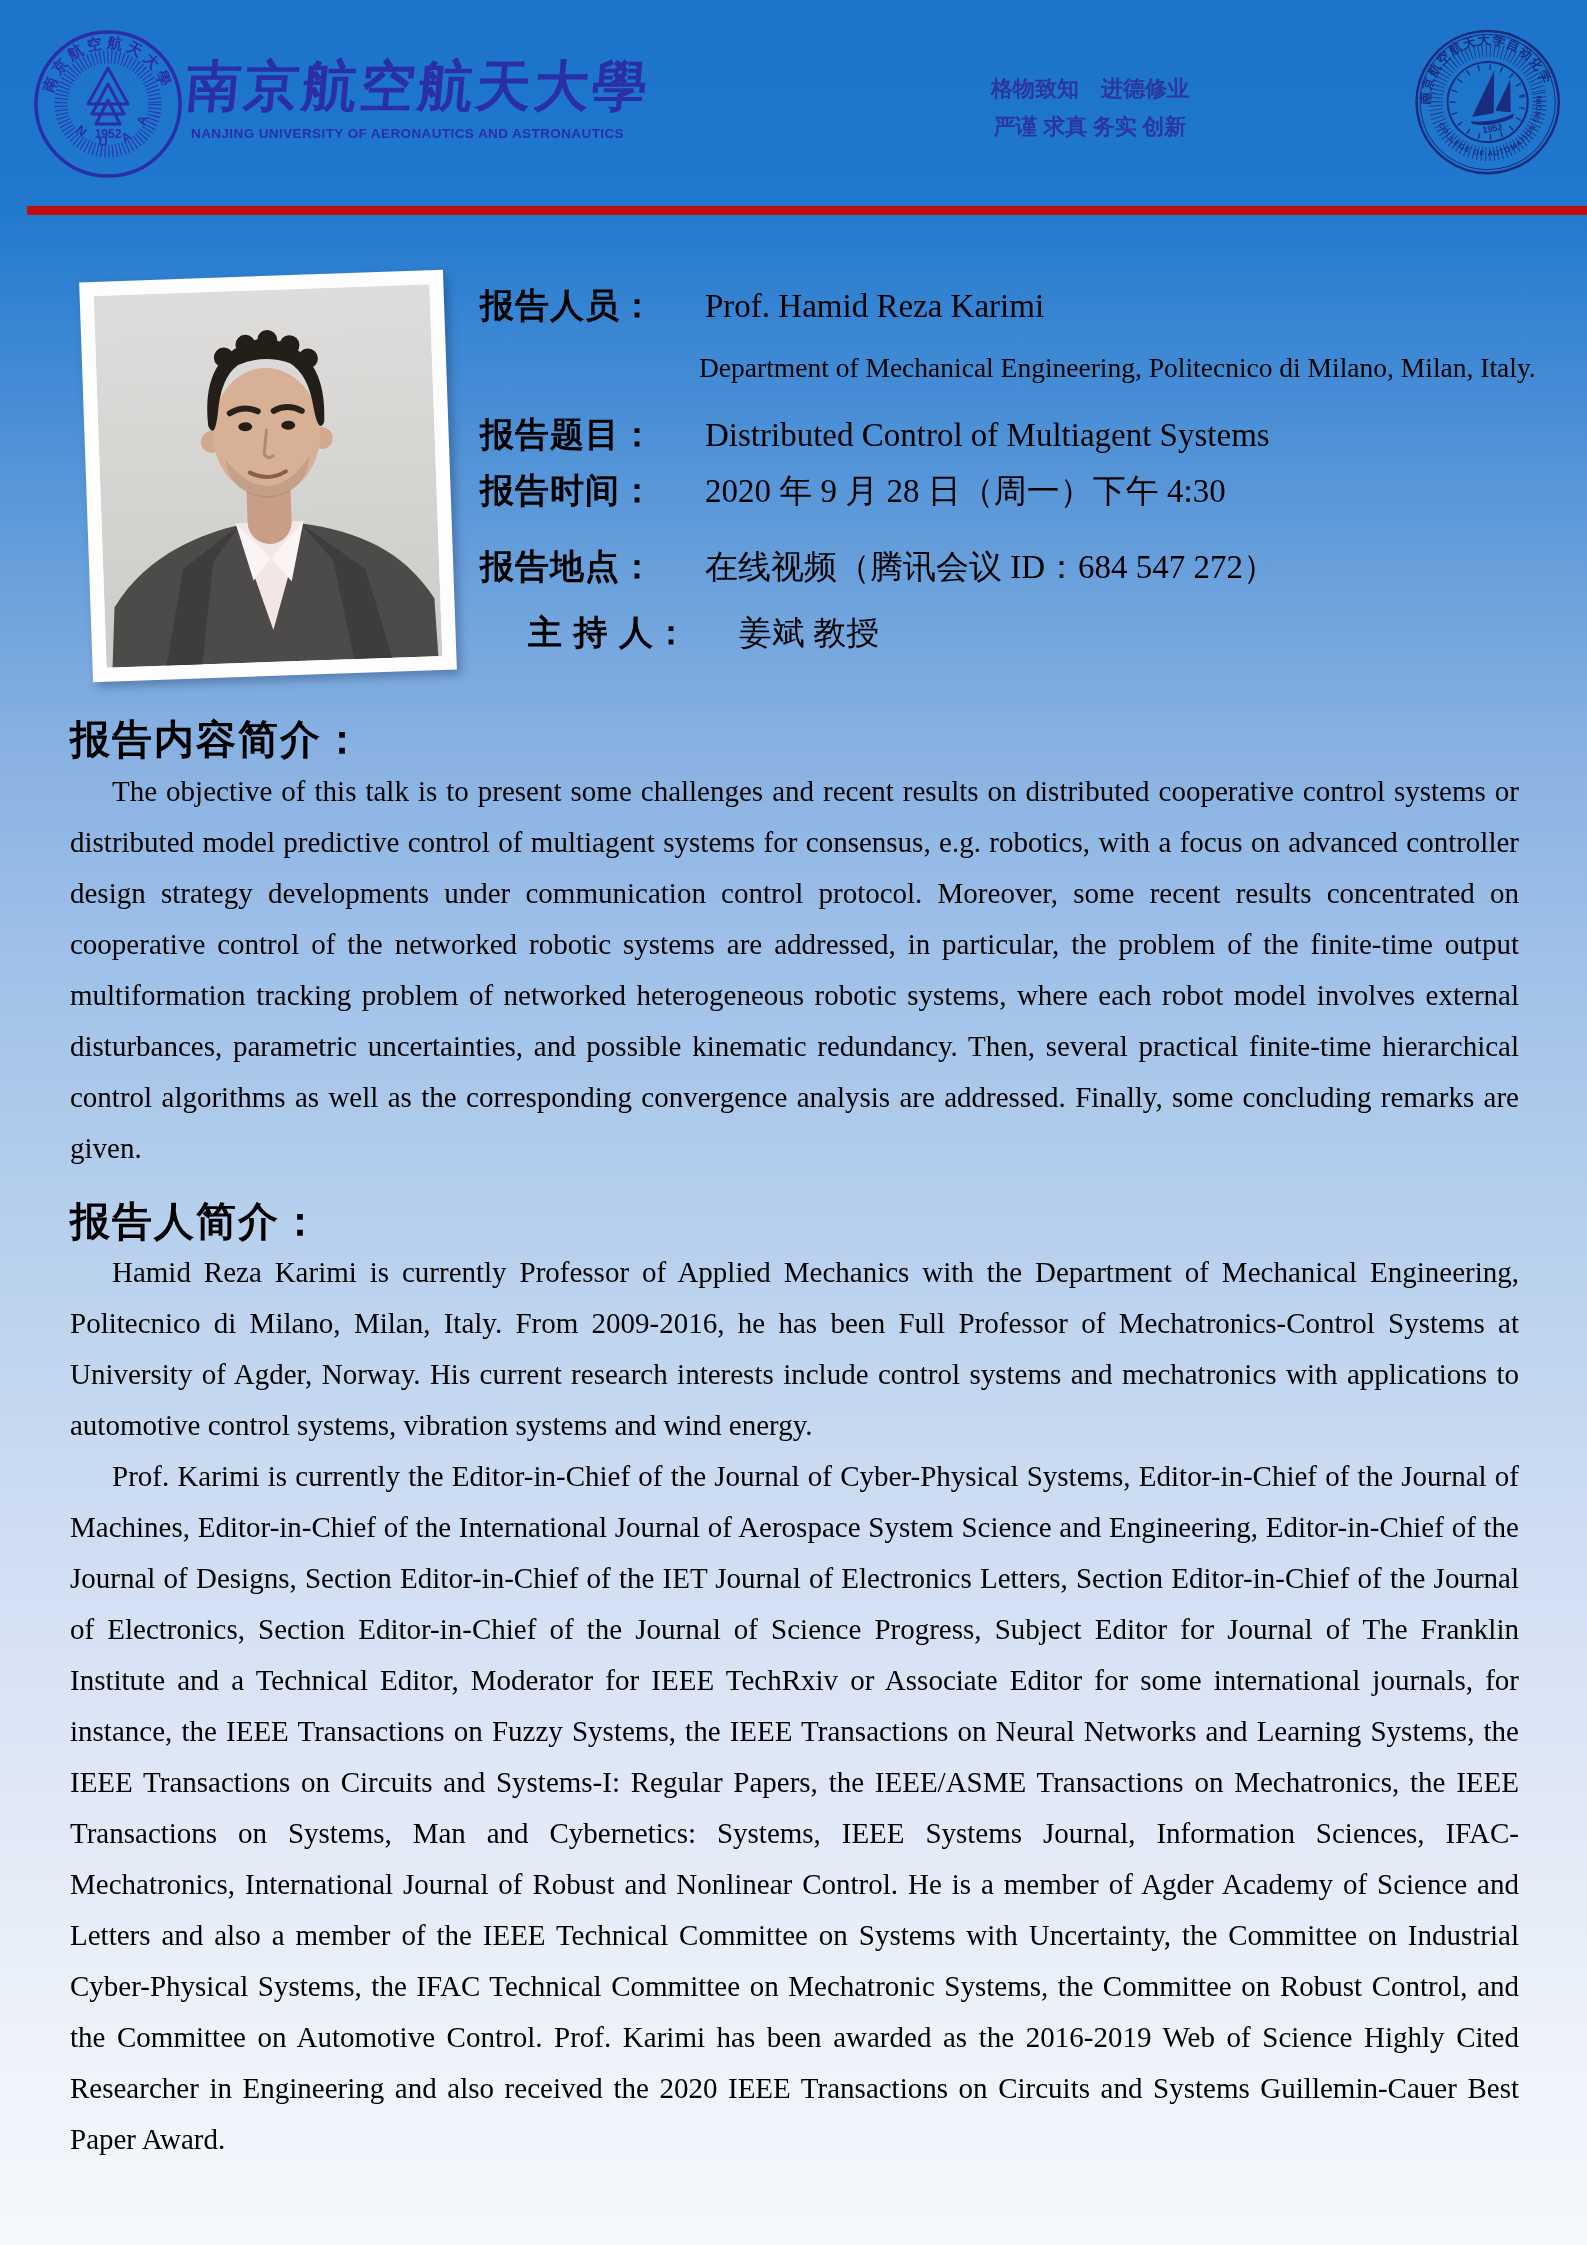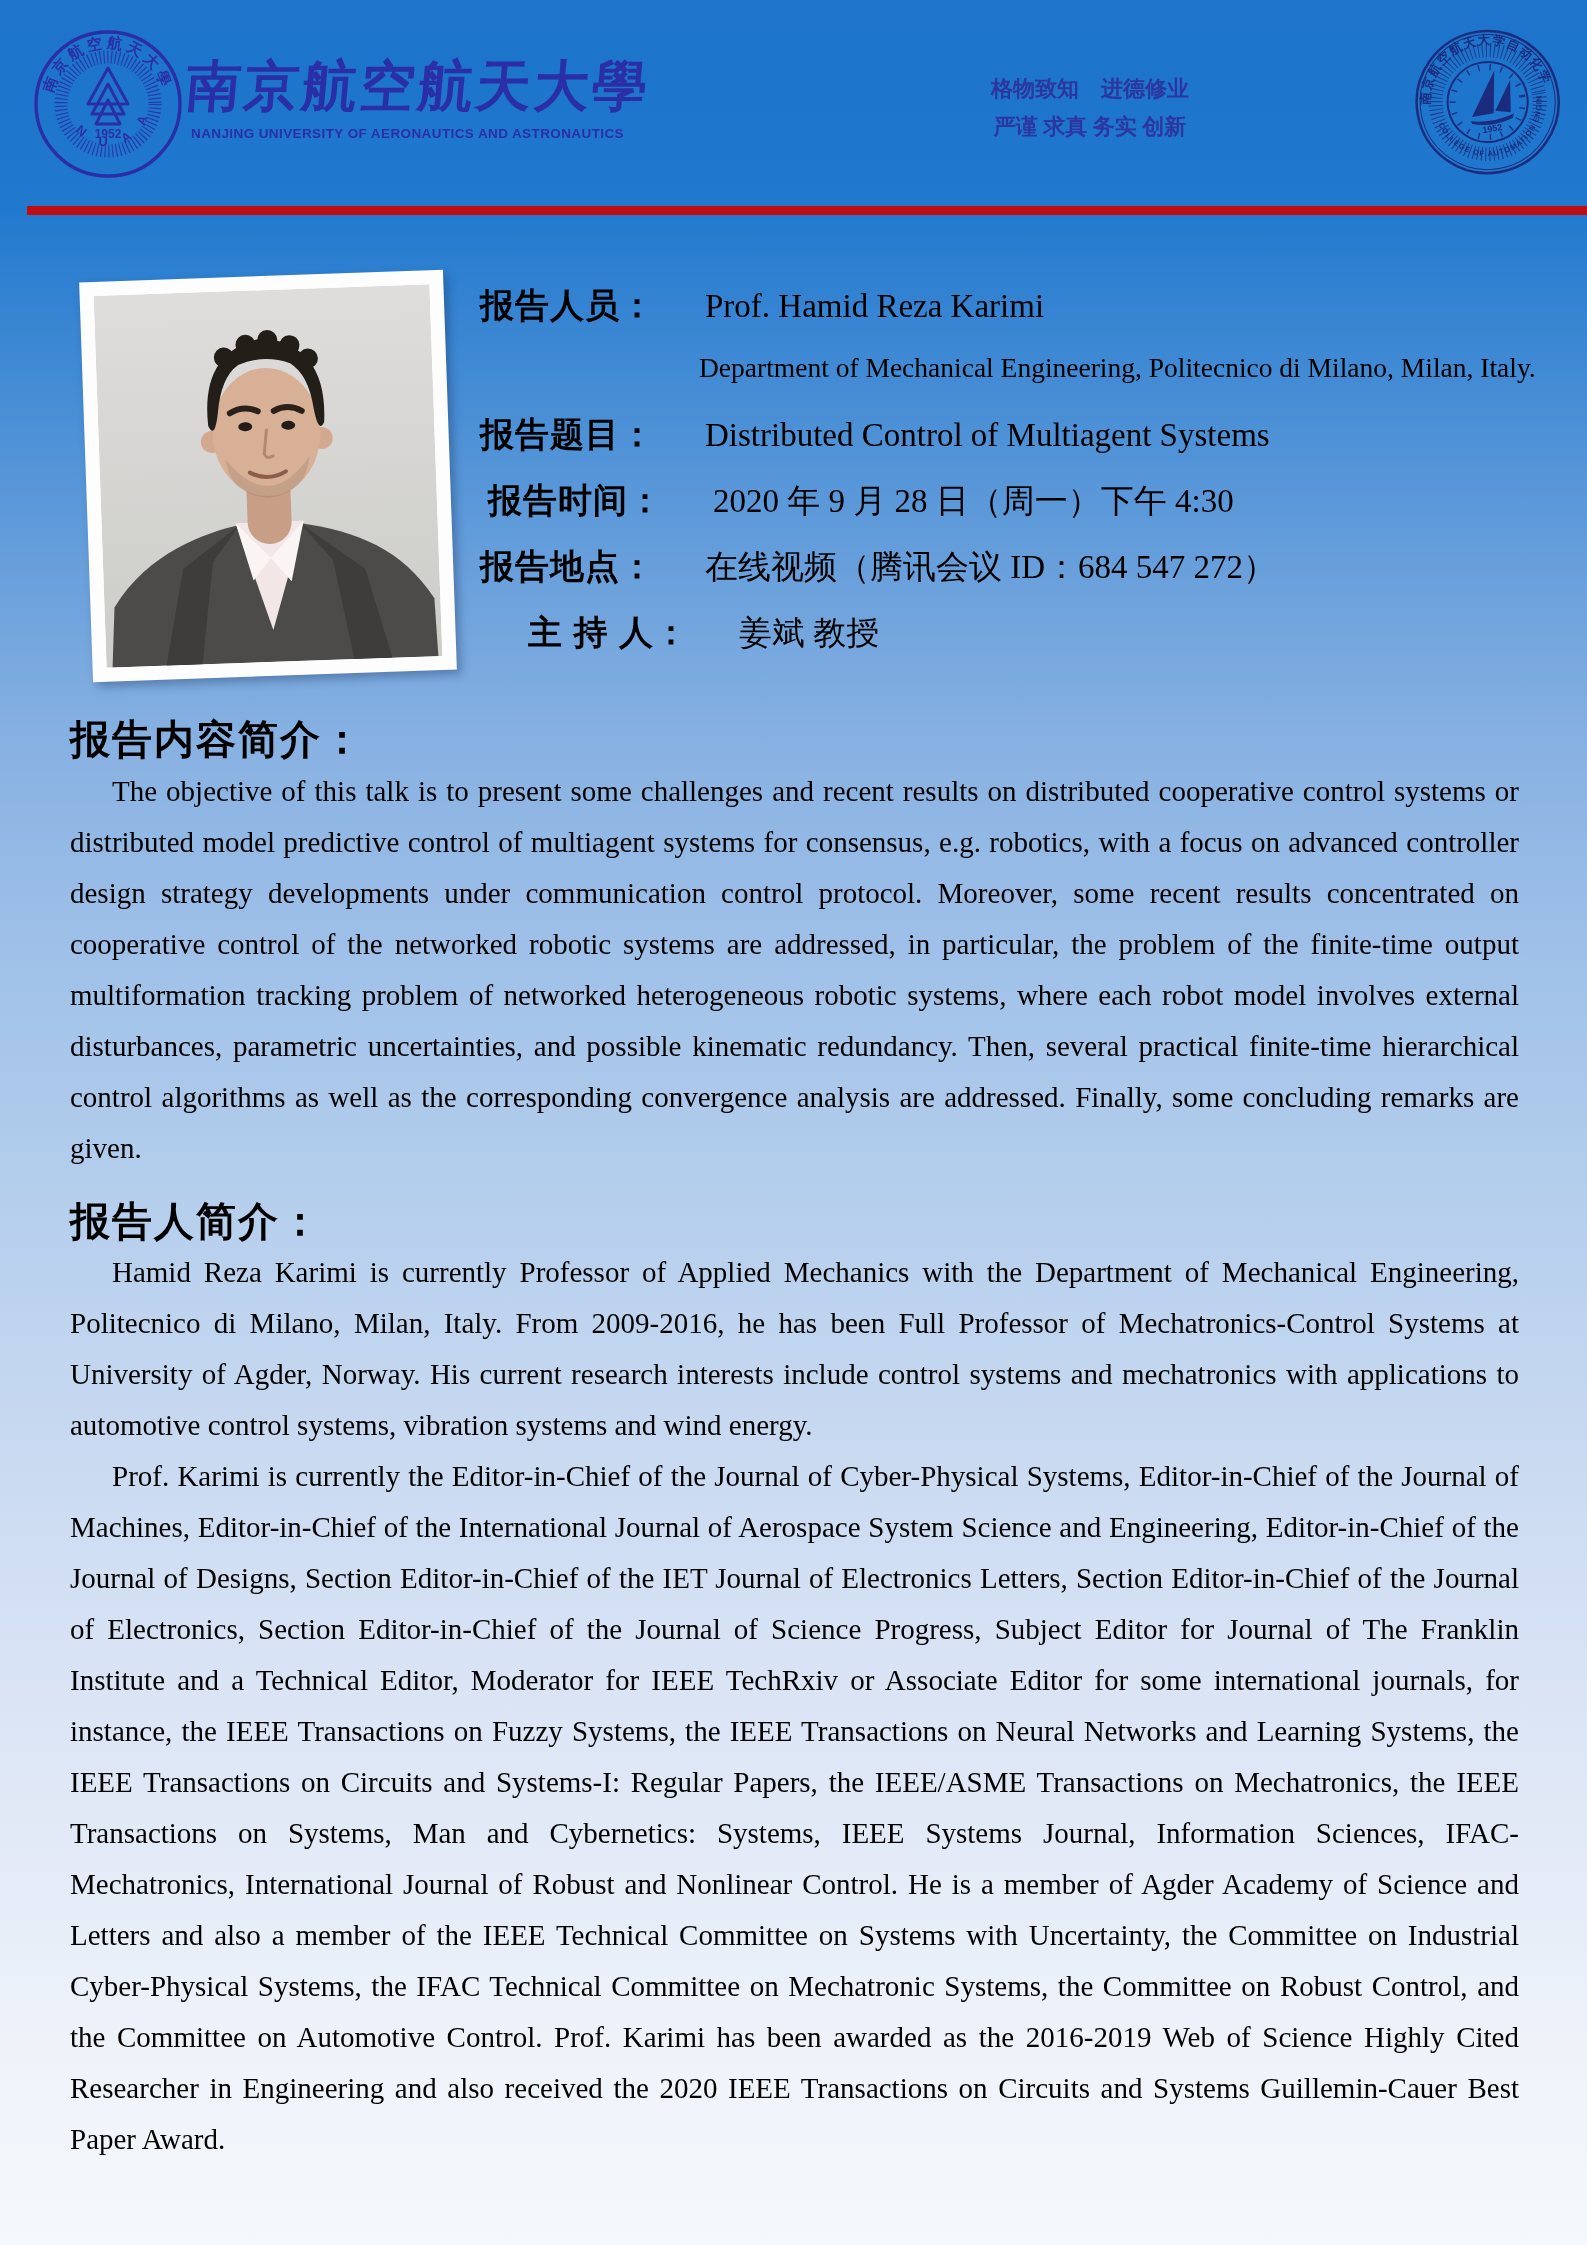--- a/index.html
+++ b/index.html
@@ -55,21 +55,21 @@
   
   .info-row{position:absolute;display:flex;align-items:baseline;white-space:nowrap;gap:40px;}
   .info-label{
     font-family:"Liberation Sans","DejaVu Sans",sans-serif;
     font-weight:bold;font-size:34px;letter-spacing:1px;color:#000;
   }
   .info-value{font-size:33px;margin-left:10px;color:#000;}
   .r1{left:480px;top:283px;}
   .r-affil{left:655px;top:352px;font-size:27.5px;margin-left:44px;}
   .r2{left:480px;top:412px;}
-  .r3{left:480px;top:478px;margin-left:8px;}
+  .r3{left:480px;top:468px;}
   .r4{left:480px;top:544px;}
   .r5{left:480px;top:610px;margin-left:48px;}
 
   
   .sec-heading{
     position:absolute;left:70px;
     font-family:"Liberation Sans","DejaVu Sans",sans-serif;
     font-weight:bold;font-size:40px;letter-spacing:2px;color:#000;
   }
   .h-abstract{top:712px;}

